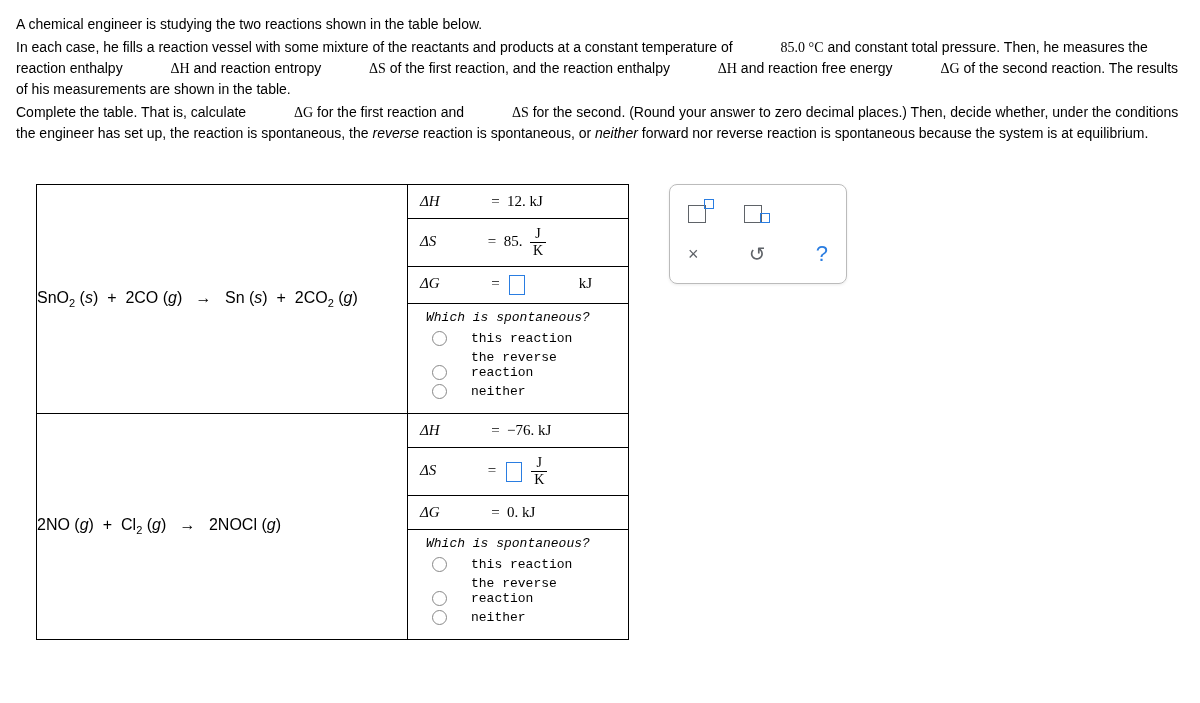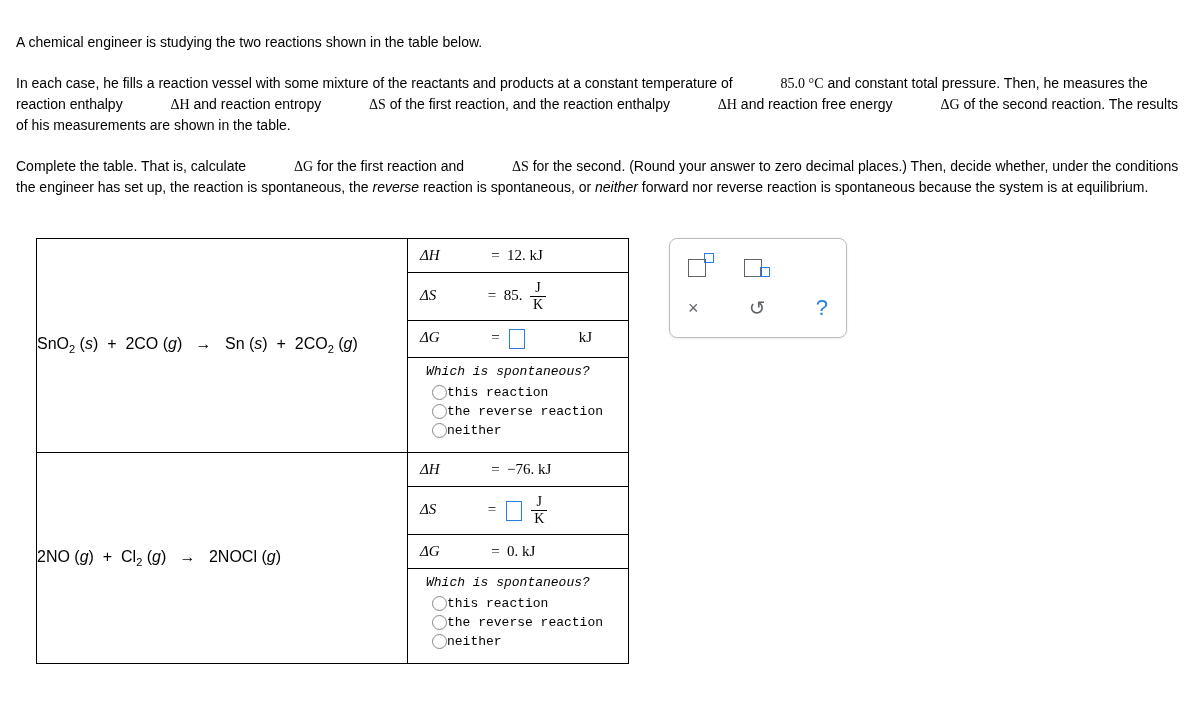--- a/index.html
+++ b/index.html
@@ -5,42 +5,42 @@
   body {
     font-family: Verdana, Arial, sans-serif;
     font-size: 14px;
     color: #000;
     margin: 0;
     padding: 12px 16px;
     background: #fff;
     width: 1200px;
     box-sizing: border-box;
   }
-  .problem p { margin: 20px 0; line-height: 1.5; }
+  .problem p { margin: 2px 0; line-height: 1.5; }
   .math-i { font-style: italic; font-family: 'Times New Roman', serif; }
   .math { font-family: 'Times New Roman', serif; padding-left: 44px; }
   .content-row { display: flex; align-items: flex-start; gap: 40px; margin-top: 40px; }
   table.reactions {
     border-collapse: collapse;
     border: 1.5px solid #000;
     margin-left: 20px;
   }
   table.reactions td {
     border: 1.5px solid #000;
     padding: 0;
     vertical-align: middle;
   }
   .rxn-cell { width: 370px; padding: 0 12px; font-family: Liberation Sans, sans-serif; font-size: 16px; }
   .rxn-cell sub { font-size: 11px; }
   .data-cell { width: 220px; }
   .sub-row { border-bottom: 1.5px solid #000; padding: 8px 12px; font-family: 'Times New Roman', serif; font-size: 15px; }
   .sub-row:last-child { border-bottom: none; }
   .sub-row.spont { font-family: Liberation Mono, monospace; font-size: 13px; font-style: normal; padding: 6px 10px 10px 18px;}
   .spont-q { font-style: italic; margin-bottom: 6px; }
-  .radio-row { display:flex; align-items:center; gap:0; margin: 4px 0 4px 6px; }
+  .radio-row { display:flex; align-items:flex-end; gap:24px; margin: 4px 0 4px 6px; }
   .radio { width:13px; height:13px; border:1px solid #888; border-radius:50%; flex:0 0 auto; }
   .frac { display:inline-block; text-align:center; vertical-align:middle; font-family:'Times New Roman', serif; line-height:1; }
   .frac .num { display:block; padding: 0 3px 1px 3px; border-bottom:1px solid #000; font-size:14px;}
   .frac .den { display:block; padding: 1px 3px 0 3px; font-size:14px;}
   .input-box { display:inline-block; width:14px; height:18px; border:1px solid #2a7de1; background:#fff; vertical-align:middle; margin: 0 2px;}
   .toolbar {
     border: 1px solid #bbb; border-radius: 8px; padding: 14px 18px 16px 18px;
     box-shadow: 0 1px 3px rgba(0,0,0,0.08);
     width: 140px;
   }

